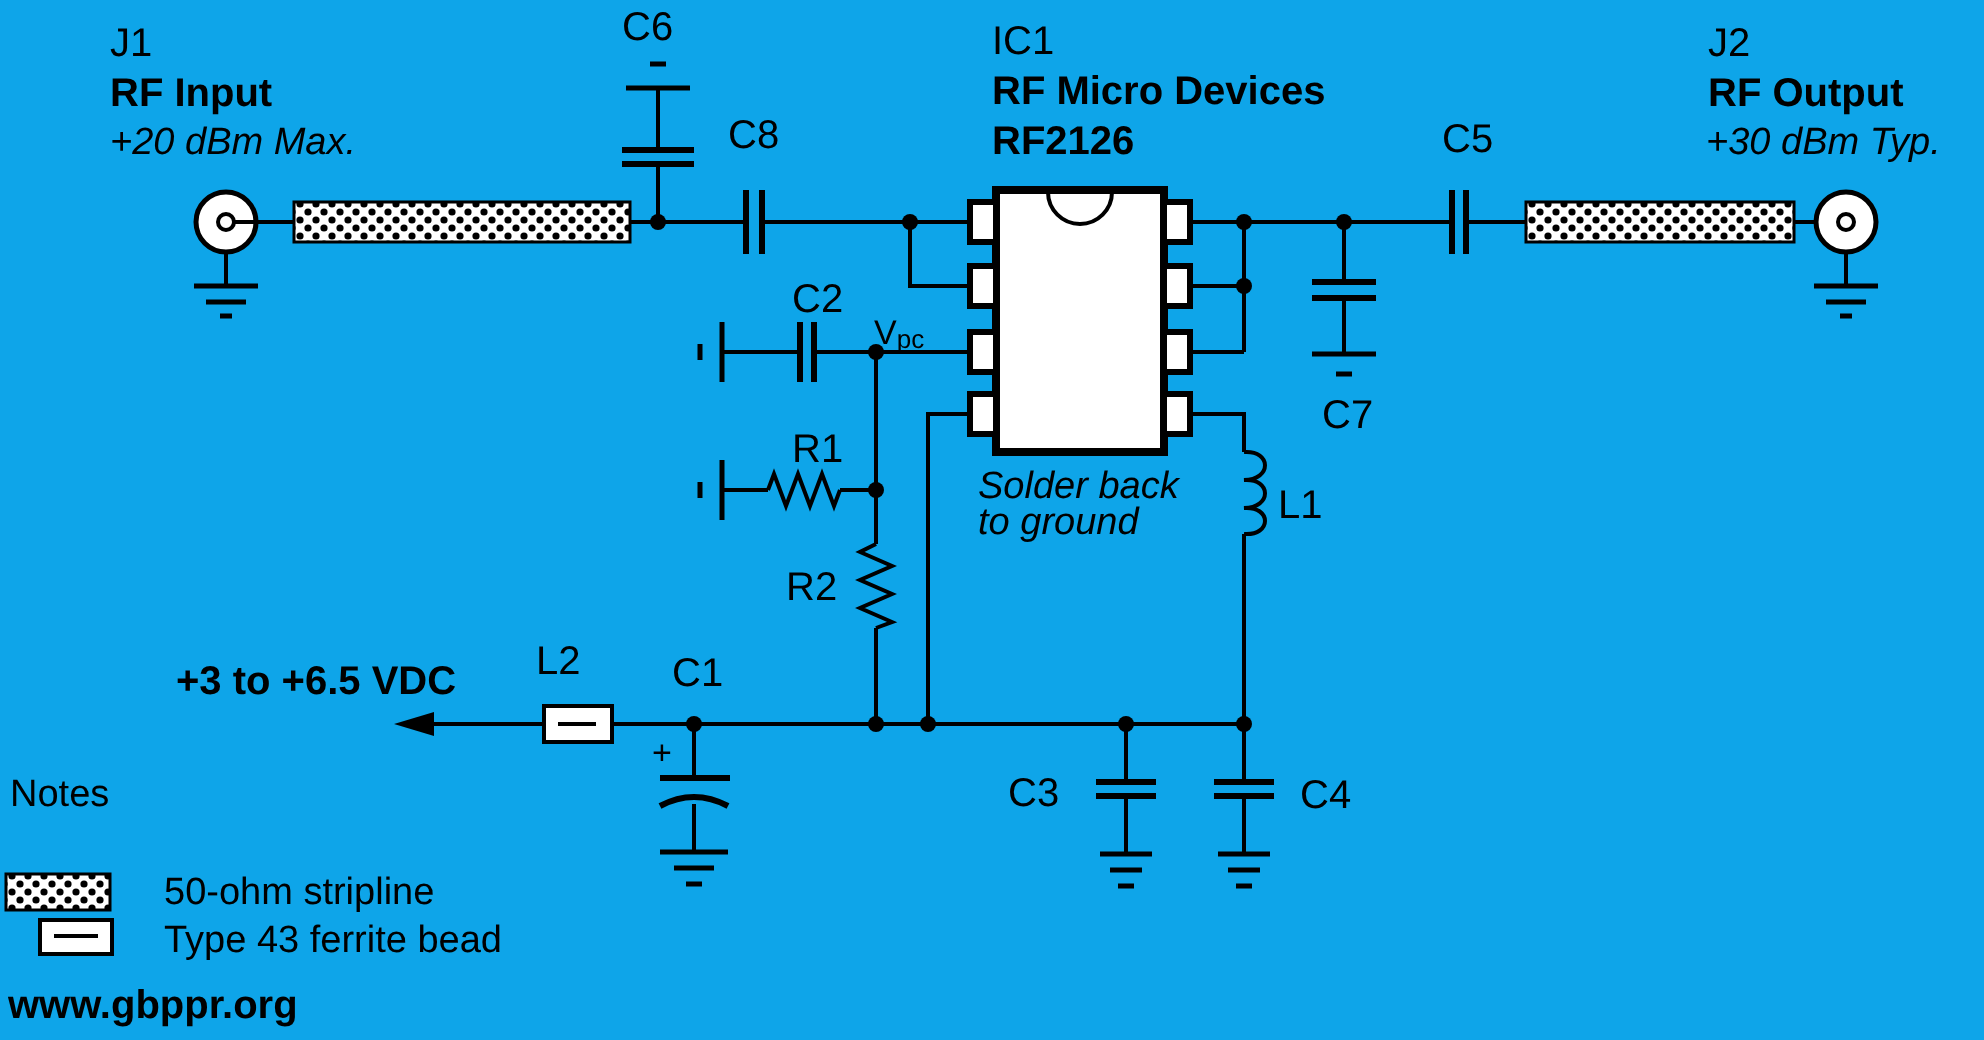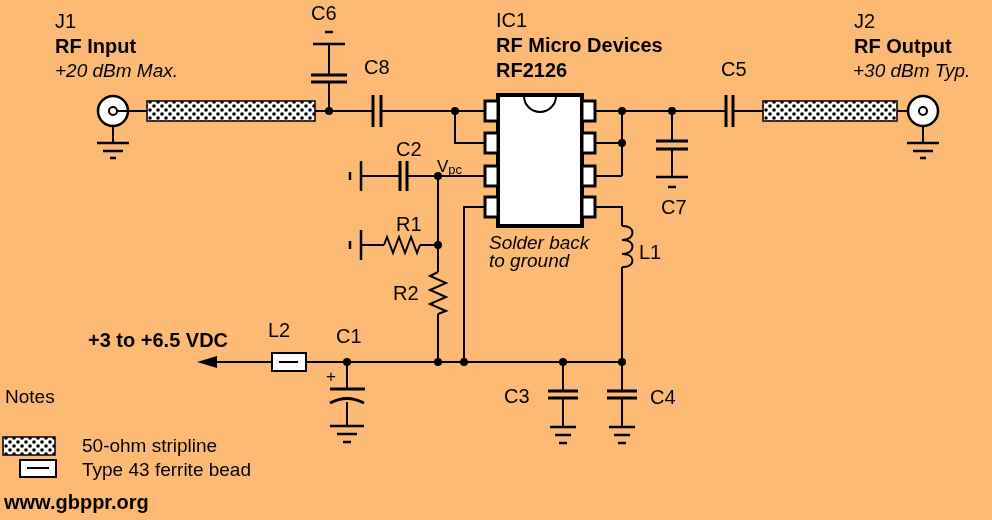--- a/index.html
+++ b/index.html
@@ -1,16 +1,16 @@
 <!DOCTYPE html>
 <html><head>
 <meta charset="utf-8">
 <style>
   html,body{margin:0;padding:0;background:#ffffff;}
-  .canvas{position:relative;width:992px;height:520px;background:#fdba74;overflow:hidden;}
+  .canvas{position:relative;width:992px;height:520px;background:#0ea5e9;overflow:hidden;}
   svg{display:block;font-family:"Liberation Sans",sans-serif;}
   text{fill:#000;}
   .ref{font-size:20px;}
   .bold{font-size:20px;font-weight:bold;}
   .ital{font-size:19px;font-style:italic;}
   .small{font-size:19px;}
   .wire{stroke:#000;stroke-width:2;fill:none;}
   .plate{stroke:#000;stroke-width:3;fill:none;}
   .gnd{stroke:#000;stroke-width:2.5;fill:none;}
   .dot{fill:#000;stroke:none;}

